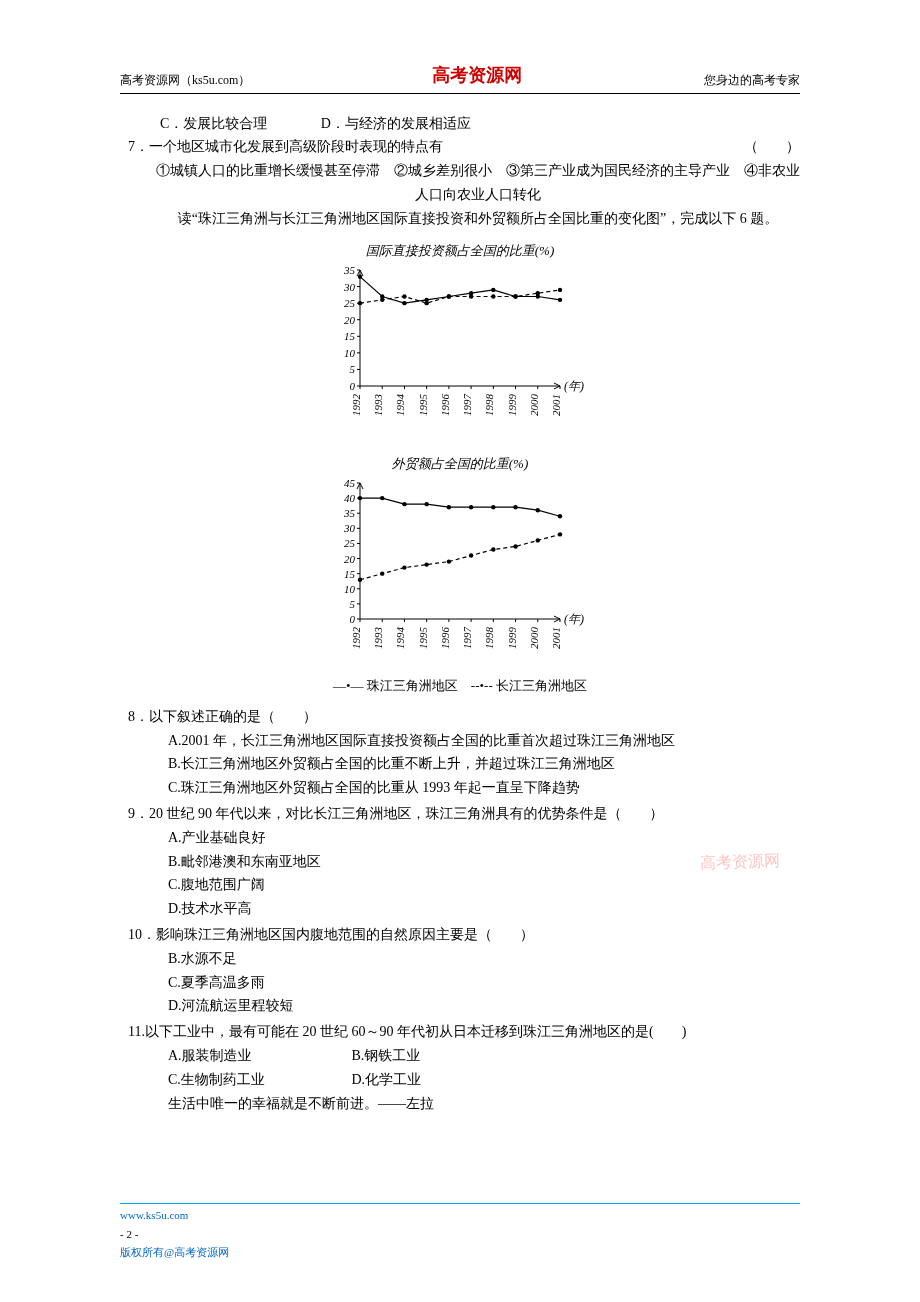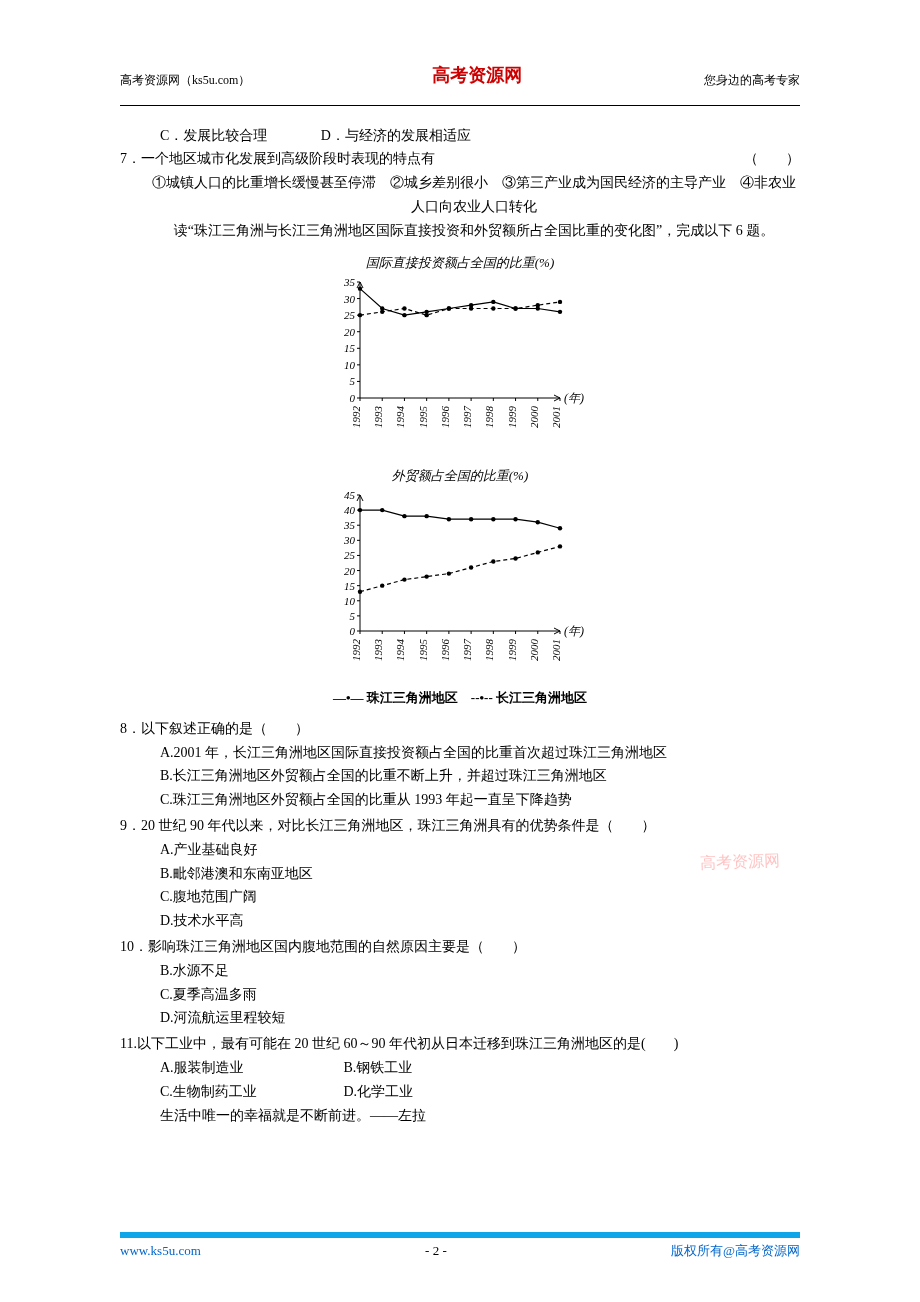--- a/index.html
+++ b/index.html
@@ -14,52 +14,53 @@
     color: #000;
   }
   .page {
     padding: 60px 120px 50px 120px;
   }
   .header {
     display: flex;
     justify-content: space-between;
     align-items: flex-end;
     border-bottom: 1px solid #000;
-    padding-bottom: 14px;
+    padding-bottom: 2px;
     margin-bottom: 18px;
     font-size: 12px;
   }
   .header-center {
     color: #c00;
     font-weight: bold;
     font-size: 18px;
     font-family: "KaiTi", serif;
   }
   .options-line {
     padding-left: 40px;
   }
   .option-span { display: inline-block; margin-right: 50px; }
-  .question { margin-bottom: 2px; }
+  .question { margin-bottom: 2px; margin-left: 8px; }
   .q-indent { padding-left: 28px; text-align: center; }
   .sub-indent { padding-left: 40px; }
   .charts-wrap { text-align: center; margin: 8px 0; }
   .chart-block { display: inline-block; margin-bottom: 18px; font-style: italic; }
   .chart-title { font-size: 13px; text-align: center; margin-bottom: 2px; }
   svg { display: block; }
-  .legend-line { font-size: 13px; margin-top: -10px; font-weight: bold; }
+  .legend-line { font-size: 13px; margin-top: -10px; }
   .footer {
     position: absolute;
     bottom: 40px;
     left: 120px;
     right: 120px;
-    border-top: 6px solid #0ea5e9;
+    border-top: 1px solid #0ea5e9;
     display: flex;
     justify-content: space-between;
-    font-size: 13px;
+    font-size: 11px;
     padding-top: 2px;
+    flex-direction: column;
   }
   .footer-left { color: #06c; }
   .footer-center { color: #000; }
   .footer-right { color: #06c; }
   .watermark {
     position: absolute;
     right: 140px;
     top: 848px;
     color: #f88;
     font-family: "KaiTi", serif;

